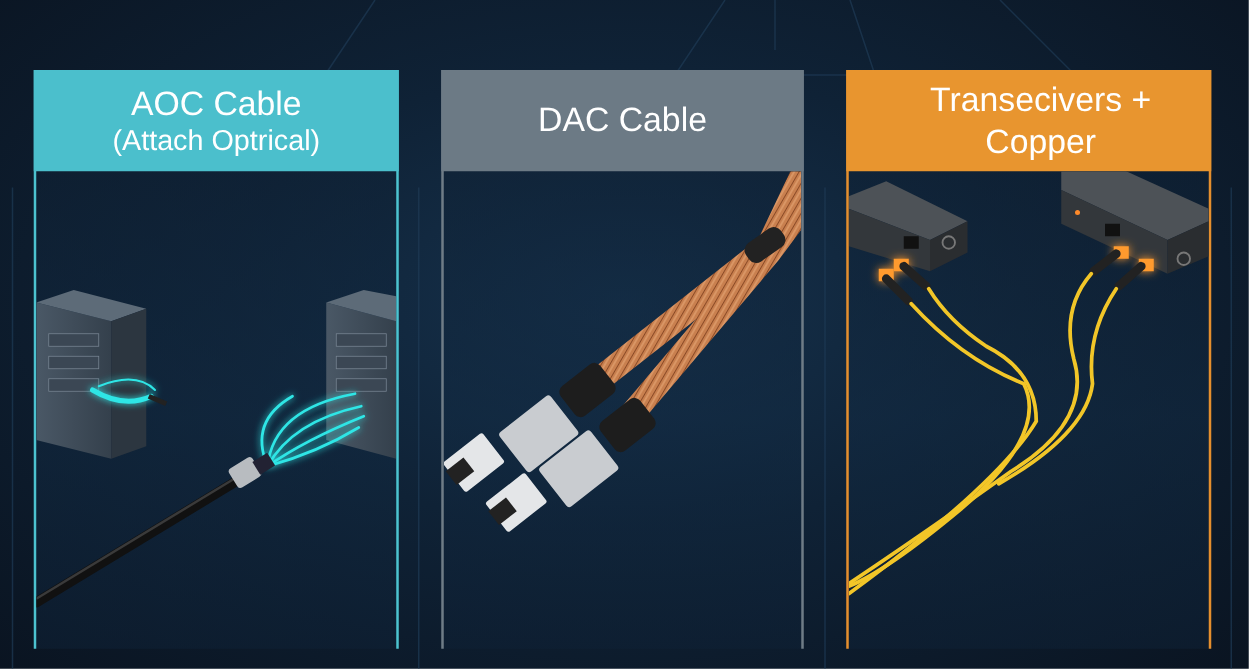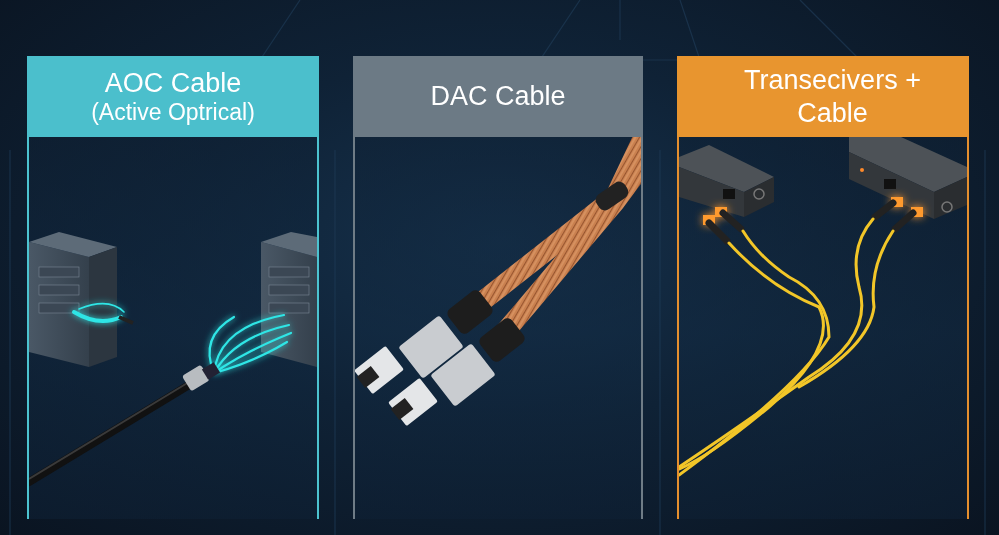--- a/index.html
+++ b/index.html
@@ -43,21 +43,21 @@
     <path d="M335 150 L 335 535"></path>
     <path d="M660 150 L 660 535"></path>
     <path d="M985 150 L 985 535"></path>
     <path d="M10 150 L 10 535"></path>
   </g>
 </svg>
 
 <div class="panel" id="panel-aoc">
   <div class="panel-header">
     <div class="panel-title">AOC Cable</div>
-    <div class="panel-subtitle">(Active Optrical)</div>
+    <div class="panel-subtitle">(Attach Optrical)</div>
   </div>
   <div class="panel-art">
     <svg width="288" height="398" viewBox="0 0 288 398">
       <defs>
         <filter id="glowC" x="-50%" y="-50%" width="200%" height="200%">
           <feGaussianBlur stdDeviation="3" result="b"></feGaussianBlur>
           <feMerge>
               <feMergeNode in="b"></feMergeNode>
               <feMergeNode in="SourceGraphic"></feMergeNode>
             </feMerge>
@@ -134,21 +134,21 @@
         <rect x="38" y="250" width="40" height="30" rx="2" fill="#e4e6e8" transform="rotate(-38 58 265)"></rect>
         <rect x="38" y="265" width="18" height="14" fill="#222" transform="rotate(-38 47 272)"></rect>
       </g>
     </svg>
   </div>
 </div>
 
 <div class="panel" id="panel-fiber">
   <div class="panel-header">
     <div class="panel-title">Transecivers +</div>
-    <div class="panel-subtitle panel-title">Cable</div>
+    <div class="panel-subtitle panel-title">Copper</div>
   </div>
   <div class="panel-art">
     <svg width="288" height="398" viewBox="0 0 288 398">
       <defs>
         <filter id="glowO" x="-80%" y="-80%" width="260%" height="260%">
           <feGaussianBlur stdDeviation="4" result="b"></feGaussianBlur>
           <feMerge>
               <feMergeNode in="b"></feMergeNode>
               <feMergeNode in="SourceGraphic"></feMergeNode>
             </feMerge>

